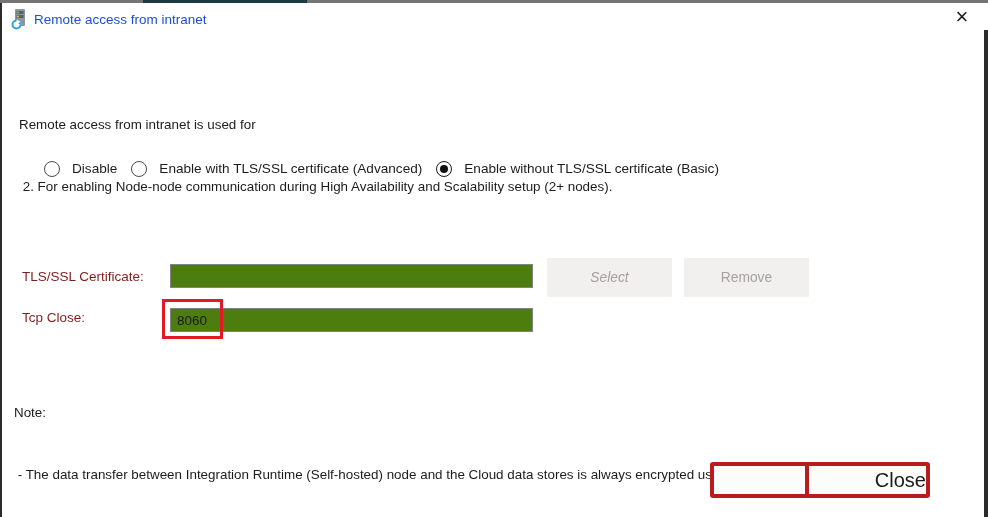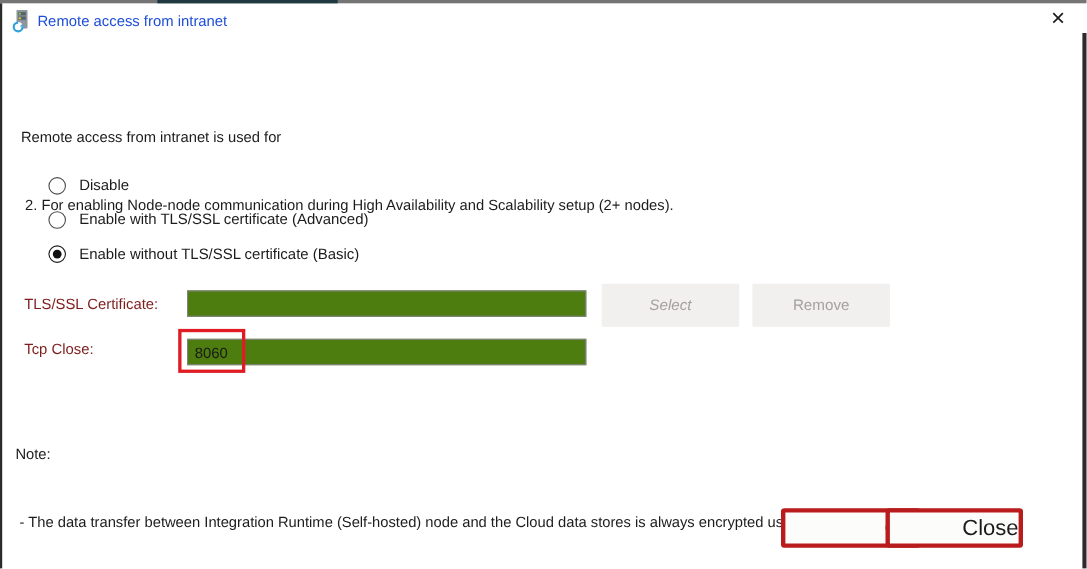--- a/index.html
+++ b/index.html
@@ -38,21 +38,21 @@
   
   .intro {
     position: absolute; left: 19px; top: 74px;
     font-size: 13.4px; line-height: 20.6px;
     white-space: pre-wrap; color: #1c1c1c;
   }
 
   
   .radio-group {
     position: absolute; left: 44px; top: 160px;
-    display: flex; flex-direction: column; gap: 14px;
+    display: flex; flex-direction: row; gap: 14px;
   }
   .radio-row { display: flex; align-items: center; gap: 12px; height: 17px; cursor: default; }
   .radio {
     width: 16px; height: 16px; border: 1px solid #4c4c4c; border-radius: 50%;
     background: #ffffff; position: relative; flex: 0 0 auto;
   }
   .radio.checked { border-color: #1a1a1a; }
   .radio.checked::after {
     content: ""; position: absolute; left: 3px; top: 3px;
     width: 8px; height: 8px; border-radius: 50%; background: #111111;

